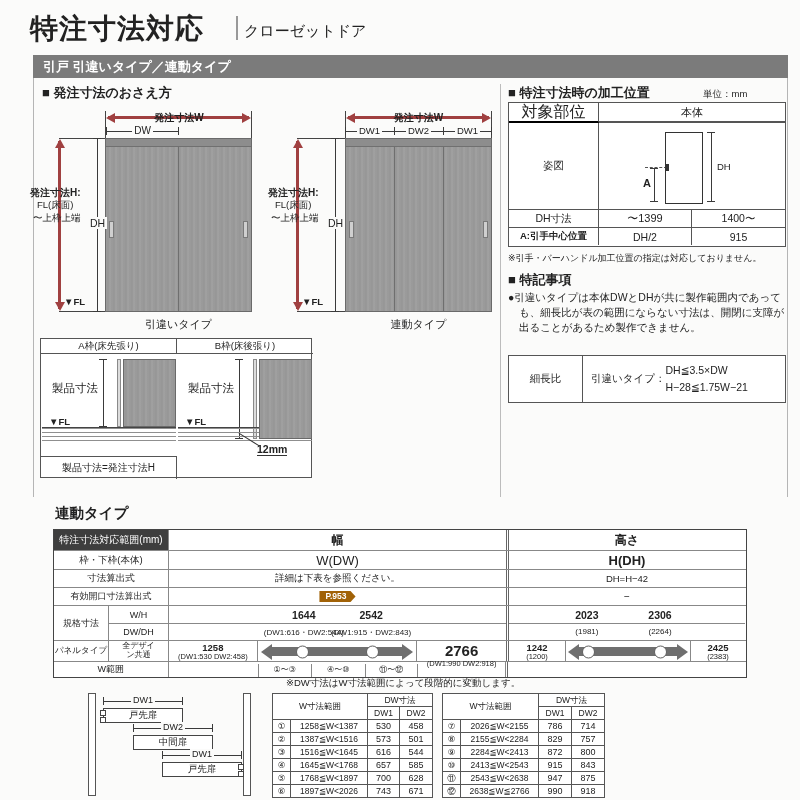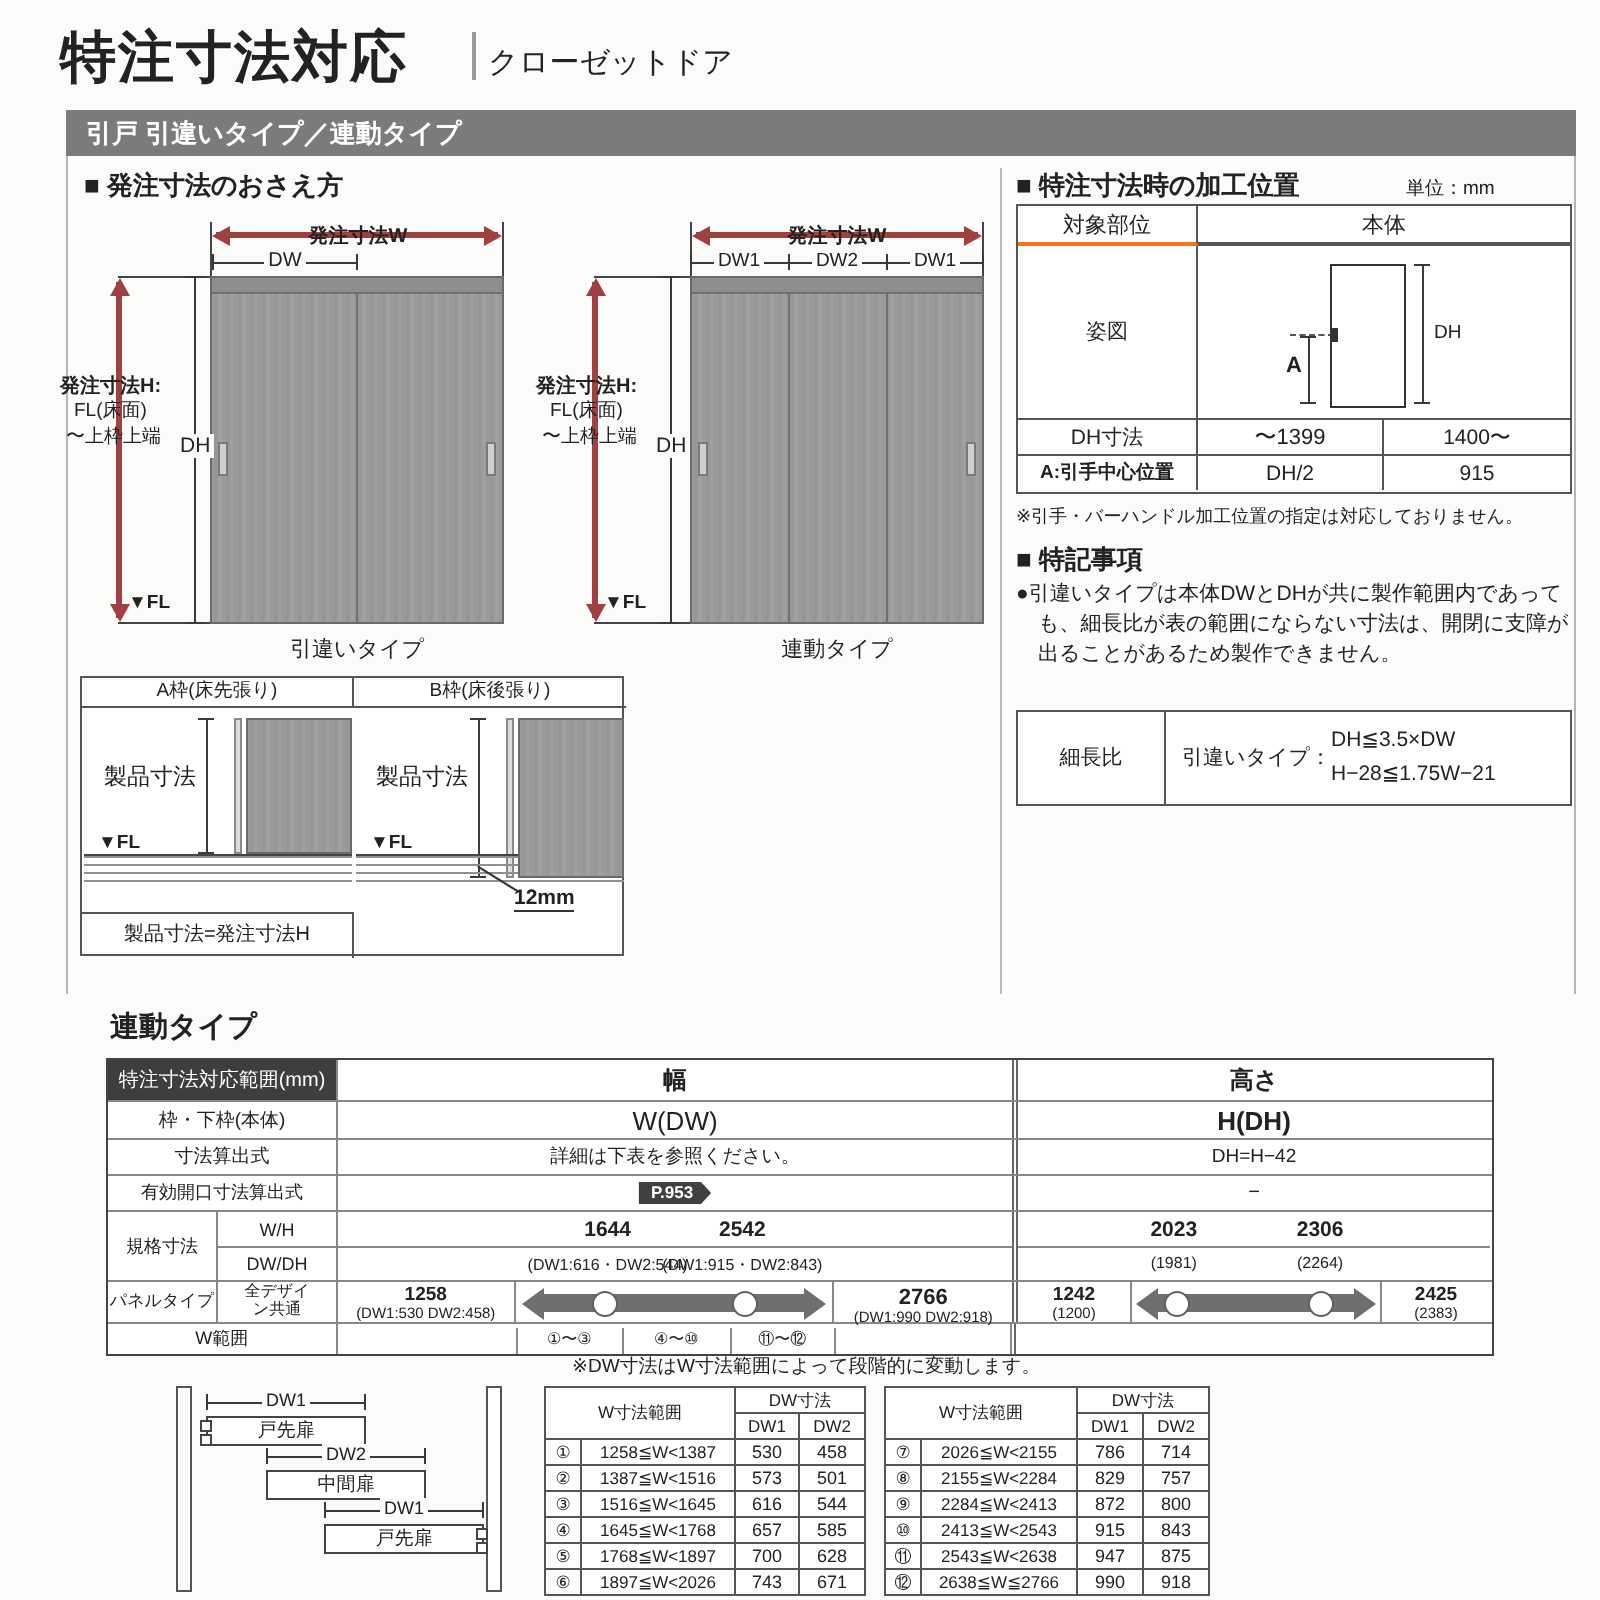--- a/index.html
+++ b/index.html
@@ -51,21 +51,21 @@
   .cellb{ box-sizing:border-box; display:flex; align-items:center; justify-content:center; }
 
   
   .bigtbl{ position:absolute; left:53px; top:529px; width:692px; height:147px; border:1px solid #444; box-sizing:content-box; background:#fff; }
   .row{ display:flex; border-bottom:1px solid var(--grid); box-sizing:border-box; }
   .row:last-child{ border-bottom:none; }
   .c{ box-sizing:border-box; border-right:1px solid var(--grid); display:flex; align-items:center; justify-content:center; position:relative; }
   .c:last-child{ border-right:none; }
   .dark{ background:#3e3e3e; color:#fff; }
   .dbl{ border-left:3px double #666; margin-left:-1px; }
-  .badge{ display:inline-block; background:#404040; color:#fff; font-size:8.5px; font-weight:bold; line-height:11px; padding:0 9px 0 6px; clip-path:polygon(0 0,86% 0,100% 50%,86% 100%,0 100%); }
+  .badge{ display:inline-block; background:#a16207; color:#fff; font-size:8.5px; font-weight:bold; line-height:11px; padding:0 9px 0 6px; clip-path:polygon(0 0,86% 0,100% 50%,86% 100%,0 100%); }
 
   
   table.rt{ position:absolute; border-collapse:collapse; table-layout:fixed; background:#fff; }
   table.rt th, table.rt td{ border:1px solid #555; padding:0; height:12px; font-weight:normal; text-align:center; font-size:8.5px; line-height:11px; }
   table.rt td.rl{ text-align:center; }
   table.rt td.num{ font-size:9px; }
 
   .secbar{ position:absolute; left:33px; top:55px; width:755px; height:23px; background:#7b7b7b; color:#fff; font-weight:bold; font-size:13px; line-height:23px; padding-left:10px; box-sizing:border-box; }
   .h-black{ position:absolute; font-weight:bold; font-size:13px; }
 </style>
@@ -170,21 +170,21 @@
     <div class="abs" style="left:196px; top:100px; width:24px; height:1px; background:#333; transform:rotate(32deg); z-index:3;"></div>
     <div class="lbl" style="left:216px; top:104px; font-size:10.5px; font-weight:bold; border-bottom:1px solid #333; z-index:3;">12mm</div>
 
     <div class="abs" style="left:0; top:117px; width:136px; height:23px; border-top:1px solid #555; border-right:1px solid #555; box-sizing:border-box; font-size:10px; text-align:center; line-height:22px;">製品寸法=発注寸法H</div>
   </div>
 
   <div class="h-black" style="left:508px; top:84px;">■ 特注寸法時の加工位置</div>
   <div class="lbl" style="left:703px; top:88px; font-size:9.5px;">単位：mm</div>
 
   <div class="bx" style="left:508px; top:102px; width:278px; height:145px; border-width:1.5px;">
-    <div class="abs cellb" style="left:0; top:0; width:90px; height:20px; border-right:1px solid #555; border-bottom:2px solid #f97316; font-size:11px;">
+    <div class="abs cellb" style="left:0; top:0; width:90px; height:20px; border-right:1px solid #555; border-bottom:2px solid #000000; font-size:16px;">
       <span>対象部位</span>
       </div>
     <div class="abs cellb" style="left:90px; top:0; width:186px; height:20px; border-bottom:2px solid #555; font-size:11px;">
       <span>本体</span>
       </div>
 
     <div class="abs cellb" style="left:0; top:20px; width:90px; height:87px; border-right:1px solid #555; border-bottom:1px solid #555; font-size:10.5px;">
       <span>姿図</span>
       </div>
     <div class="abs" style="left:90px; top:20px; width:186px; height:87px; border-bottom:1px solid #555; box-sizing:border-box;">
@@ -333,21 +333,21 @@
         <div style="width:89px; border-right:1px solid var(--grid); box-sizing:border-box; text-align:center; line-height:1.1; padding-top:2px;">
           <span style="display:block; font-size:9.5px; font-weight:600;">1258</span>
           <span style="display:block; font-size:7.5px;">(DW1:530 DW2:458)</span>
         </div>
         <div style="width:160px; border-right:1px solid var(--grid); box-sizing:border-box; position:relative;">
           <div class="ga" style="left:12px; right:12px; top:6px;"></div>
           <div class="gc" style="left:38px; top:10.5px;"></div>
           <div class="gc" style="left:108px; top:10.5px;"></div>
         </div>
         <div style="width:89px; box-sizing:border-box; text-align:center; line-height:1.1; padding-top:2px;">
-          <span style="display:block; font-size:11px; font-weight:600;">2766</span>
+          <span style="display:block; font-size:15px; font-weight:600;">2766</span>
           <span style="display:block; font-size:7.5px;">(DW1:990 DW2:918)</span>
         </div>
       </div>
       <div class="dbl" style="width:239px; box-sizing:border-box; display:flex;">
         <div style="width:57px; border-right:1px solid var(--grid); box-sizing:border-box; text-align:center; line-height:1.1; padding-top:2px;">
           <span style="display:block; font-size:9.5px; font-weight:600;">1242</span>
           <span style="display:block; font-size:7.5px;">(1200)</span>
         </div>
         <div style="width:125px; border-right:1px solid var(--grid); box-sizing:border-box; position:relative;">
           <div class="ga" style="left:11px; right:11px; top:6px;"></div>

